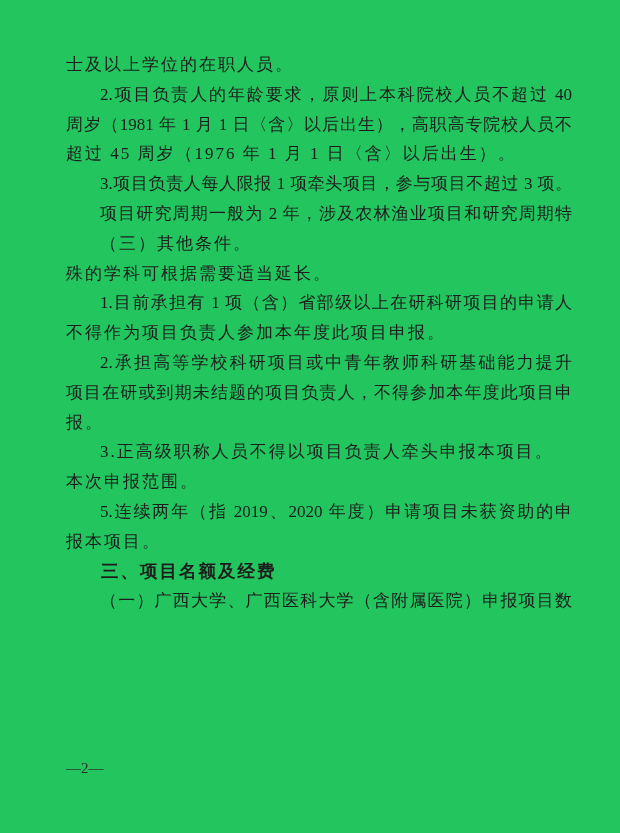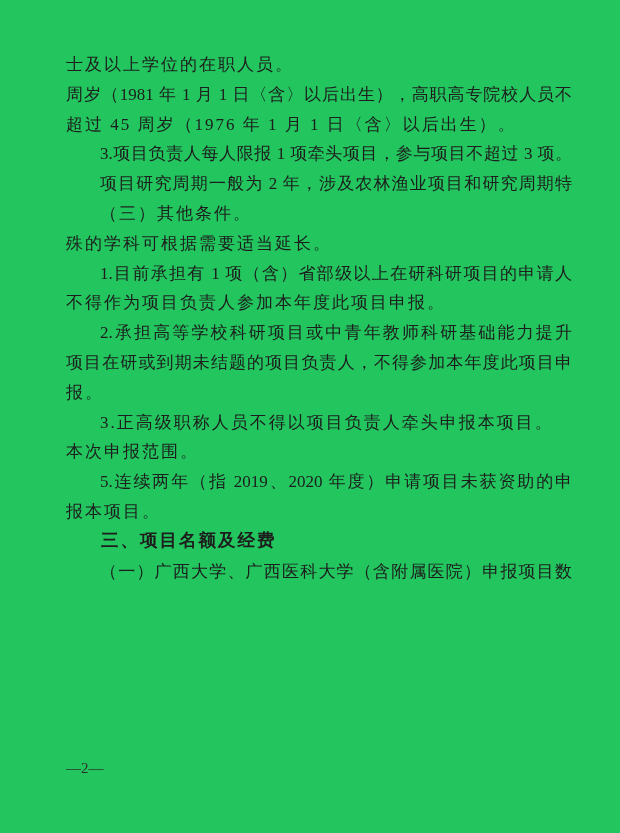--- a/index.html
+++ b/index.html
@@ -33,21 +33,21 @@
   }
   .line.justify {
     text-align: justify;
     text-align-last: justify;
     letter-spacing: 0;
   }
   .line.indent {
     text-indent: 2em;
   }
   .line.heading {
-    font-family: Liberation Mono, monospace;
+    font-family: Liberation Serif, serif;
     font-weight: bold;
     font-size: 17.5px;
     letter-spacing: 2px;
     text-align: left;
   }
   .page-number {
     position: absolute;
     left: 66px;
     top: 760px;
     font-size: 15px;
@@ -55,20 +55,21 @@
     color: #2e2e2e;
     font-family: "Liberation Serif", "DejaVu Serif", serif;
   }
 </style>
 </head>
 <body>
 
 <div class="page">
   <div class="doc-body" id="doc-body">
       <div class="line plain">士及以上学位的在职人员。</div>
+      <div class="line justify indent">2.项目负责人的年龄要求，原则上本科院校人员不超过 40</div>
       <div class="line justify">周岁（1981 年 1 月 1 日〈含〉以后出生），高职高专院校人员不</div>
       <div class="line plain">超过 45 周岁（1976 年 1 月 1 日〈含〉以后出生）。</div>
       <div class="line justify indent">3.项目负责人每人限报 1 项牵头项目，参与项目不超过 3 项。</div>
       <div class="line justify indent">项目研究周期一般为 2 年，涉及农林渔业项目和研究周期特</div>
       <div class="line plain indent">（三）其他条件。</div>
       <div class="line plain">殊的学科可根据需要适当延长。</div>
       <div class="line justify indent">1.目前承担有 1 项（含）省部级以上在研科研项目的申请人</div>
       <div class="line plain">不得作为项目负责人参加本年度此项目申报。</div>
       <div class="line justify indent">2.承担高等学校科研项目或中青年教师科研基础能力提升</div>
       <div class="line justify">项目在研或到期未结题的项目负责人，不得参加本年度此项目申</div>

